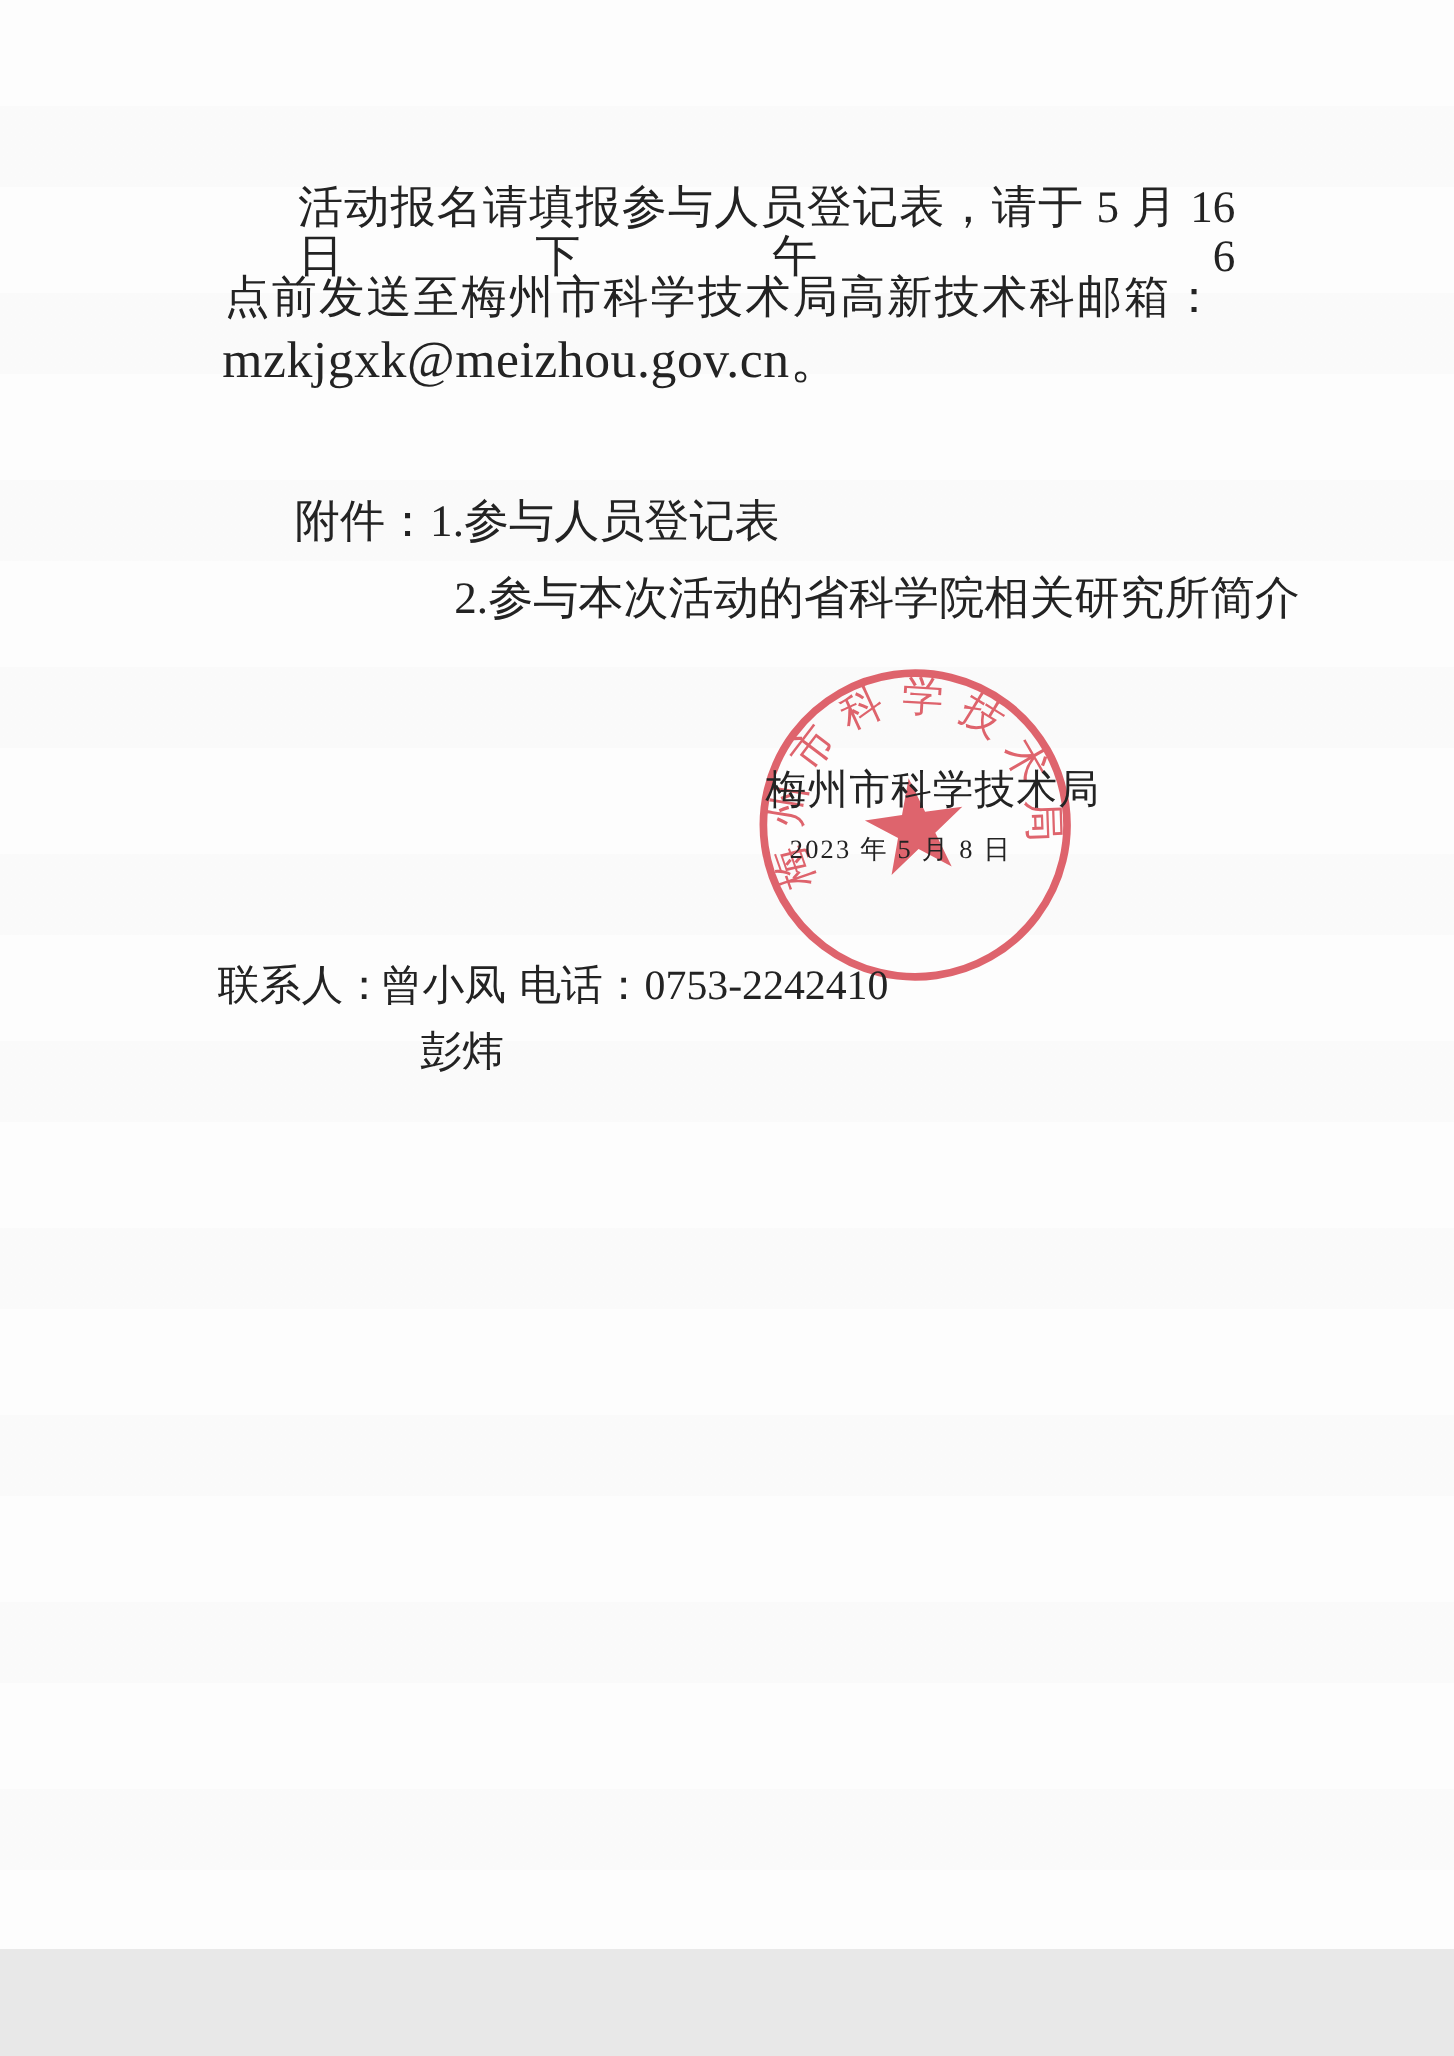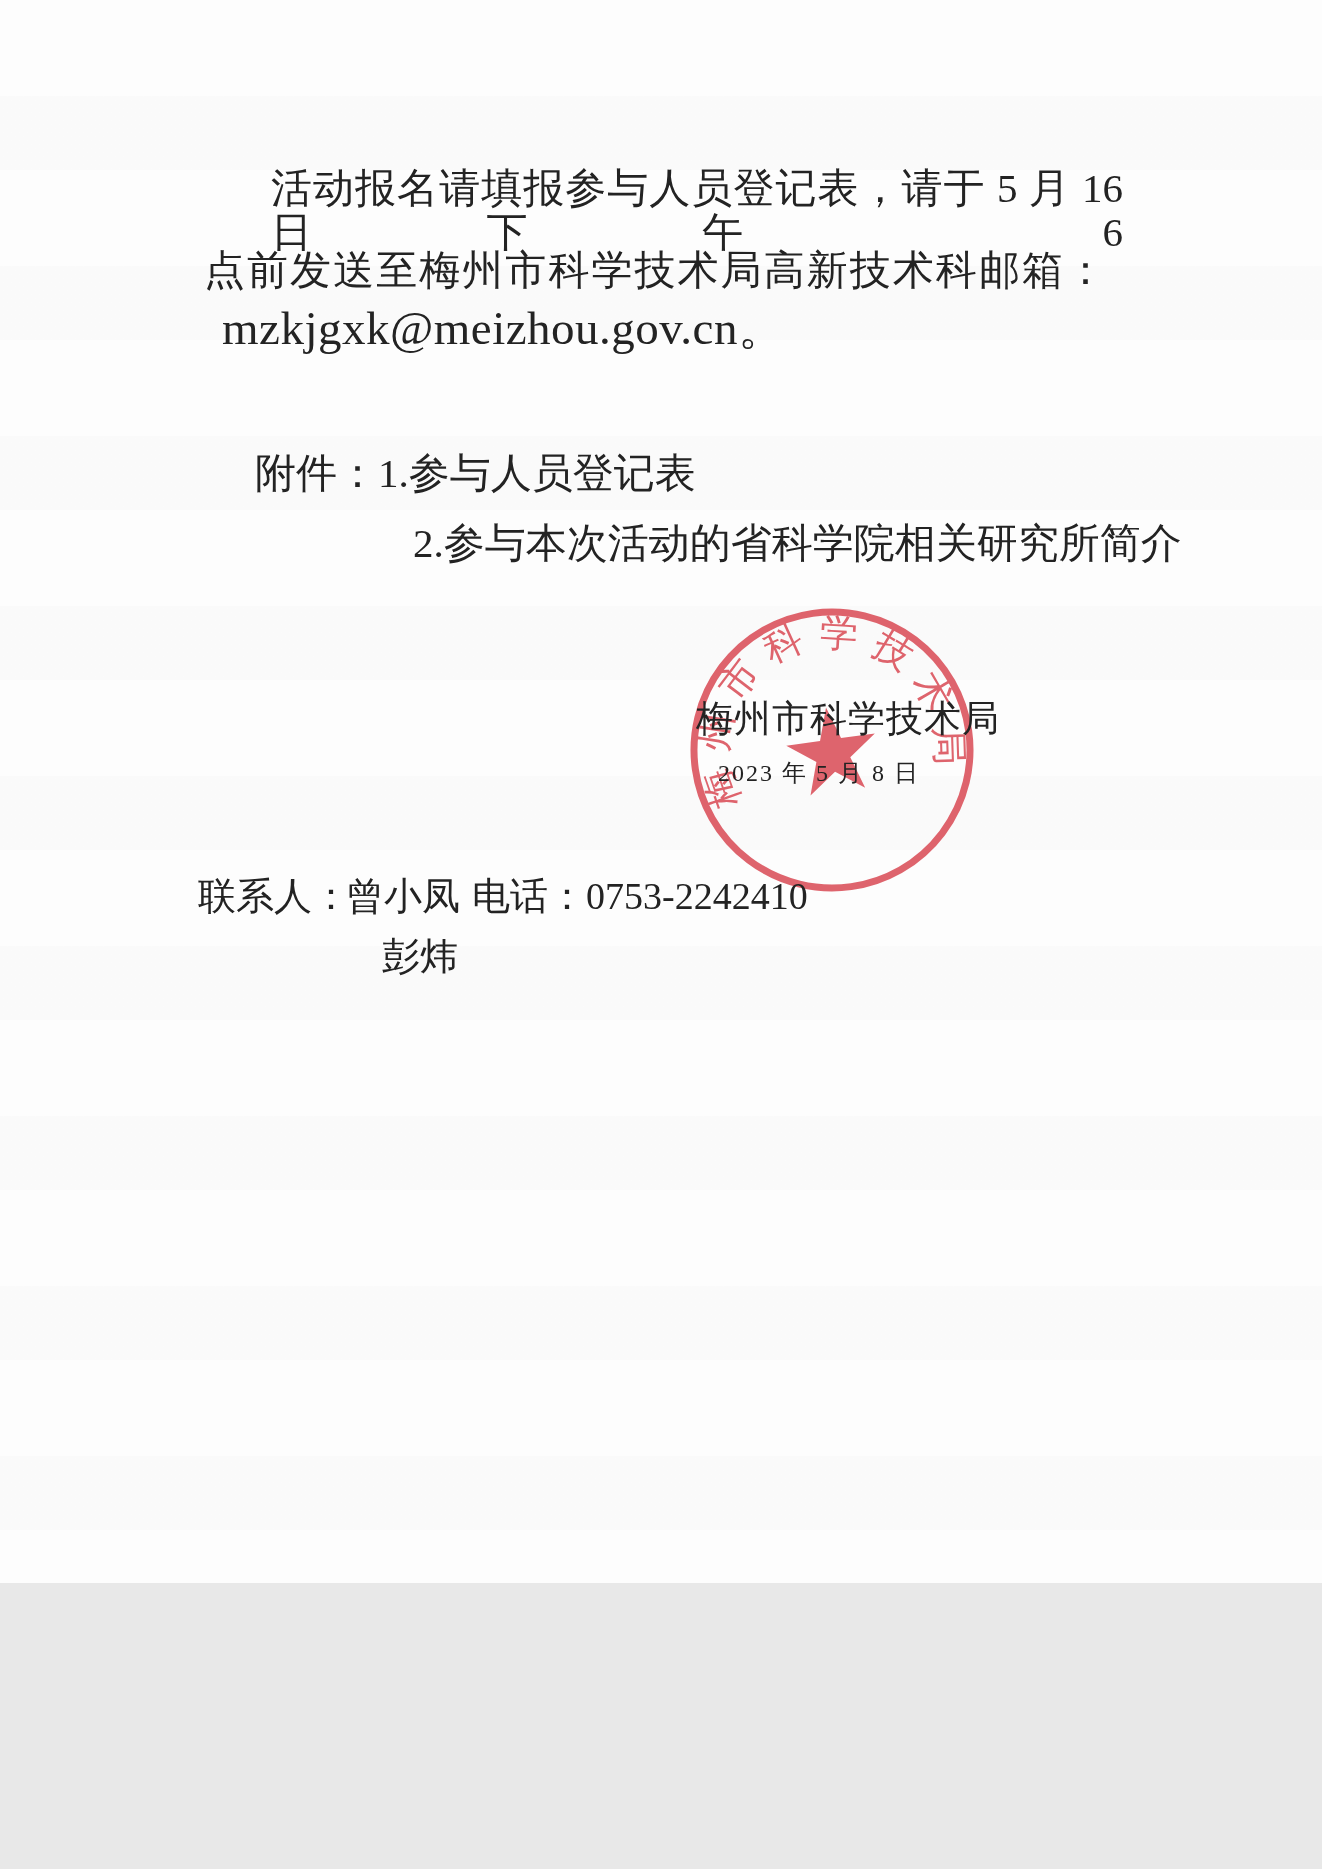--- a/index.html
+++ b/index.html
@@ -3,21 +3,21 @@
 <meta charset="utf-8">
 <style>
   html, body {
     margin: 0;
     padding: 0;
     background: #e8e8e8;
   }
   .page {
     position: relative;
     width: 1322px;
-    height: 1583px;
+    height: 1772px;
     margin: 0 auto;
     background:
       repeating-linear-gradient(180deg,
         rgba(0,0,0,0.000) 0px, rgba(0,0,0,0.000) 96px,
         rgba(0,0,0,0.012) 96px, rgba(0,0,0,0.012) 170px),
       #fdfdfd;
     overflow: hidden;
     font-family: "Liberation Serif", "DejaVu Serif", serif;
     color: #232323;
   }
@@ -48,23 +48,23 @@
 </style>
 </head>
 <body>
 
 <div class="page">
 
   <div class="txt body-line just" style="left:271px; top:166px; width:852px;">活动报名请填报参与人员登记表，请于 5 月 16 日下午 6</div>
 
   <div class="txt body-line just" style="left:204px; top:248px; width:902px;">点前发送至梅州市科学技术局高新技术科邮箱：</div>
 
-  <div class="txt email-line" style="left:202px; top:303px;margin-left:20px;">mzkjgxk@meizhou.gov.cn。</div>
+  <div class="txt email-line" style="left:202px; top:303px;">mzkjgxk@meizhou.gov.cn。</div>
 
-  <div class="txt att-line" style="left:255px; top:451px;">
+  <div class="txt att-line" style="left:268px; top:451px;">
     <span>附件：</span><span>1.参与人员登记表</span>
   </div>
 
   <div class="txt att-line" style="left:394px; top:521px;margin-left:19px;">2.参与本次活动的省科学院相关研究所简介</div>
 
   <svg class="seal-svg" viewBox="0 0 336 336">
     <g transform="rotate(-8 168 168)" opacity="0.82">
       <circle cx="168" cy="168" r="138" fill="none" stroke-width="7" stroke="#d8434e"></circle>
       <polygon points="168,125 178.6,157.4 212.7,157.5 185.1,177.6 195.6,210.0 168,190.0 140.4,210.0 150.9,177.6 123.3,157.5 157.4,157.4" fill="#d8434e"></polygon>
       <defs>

